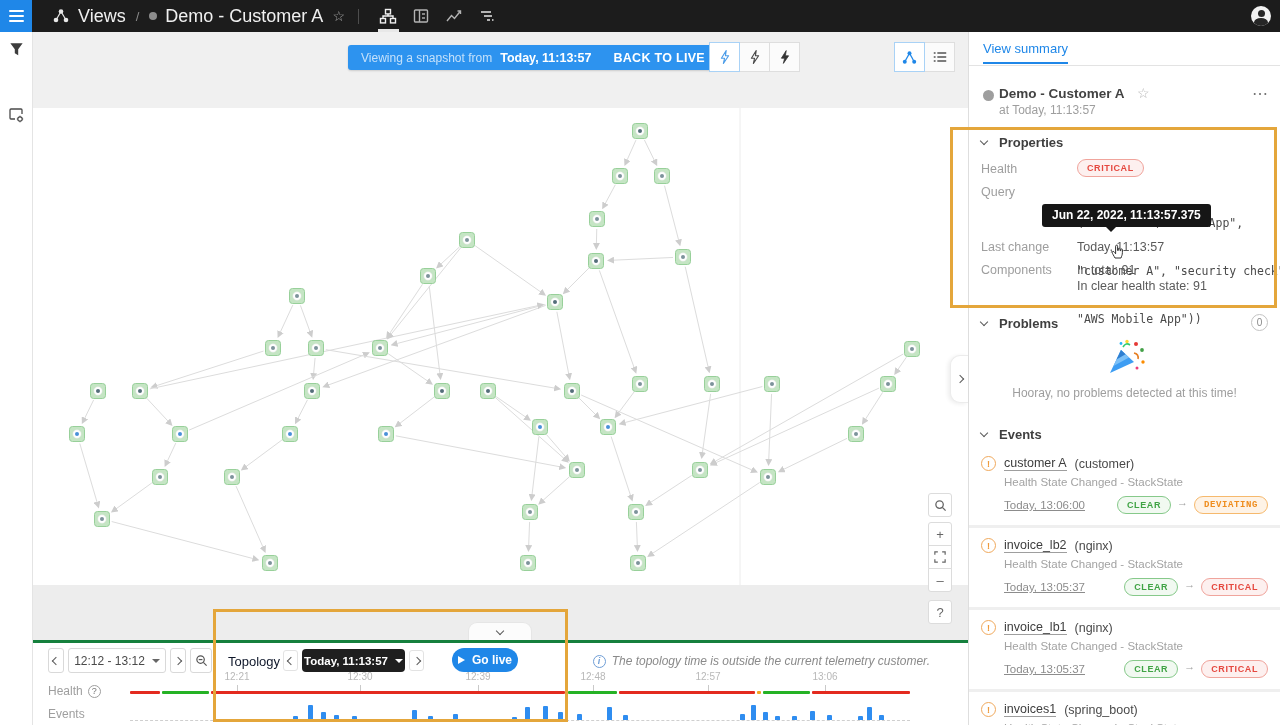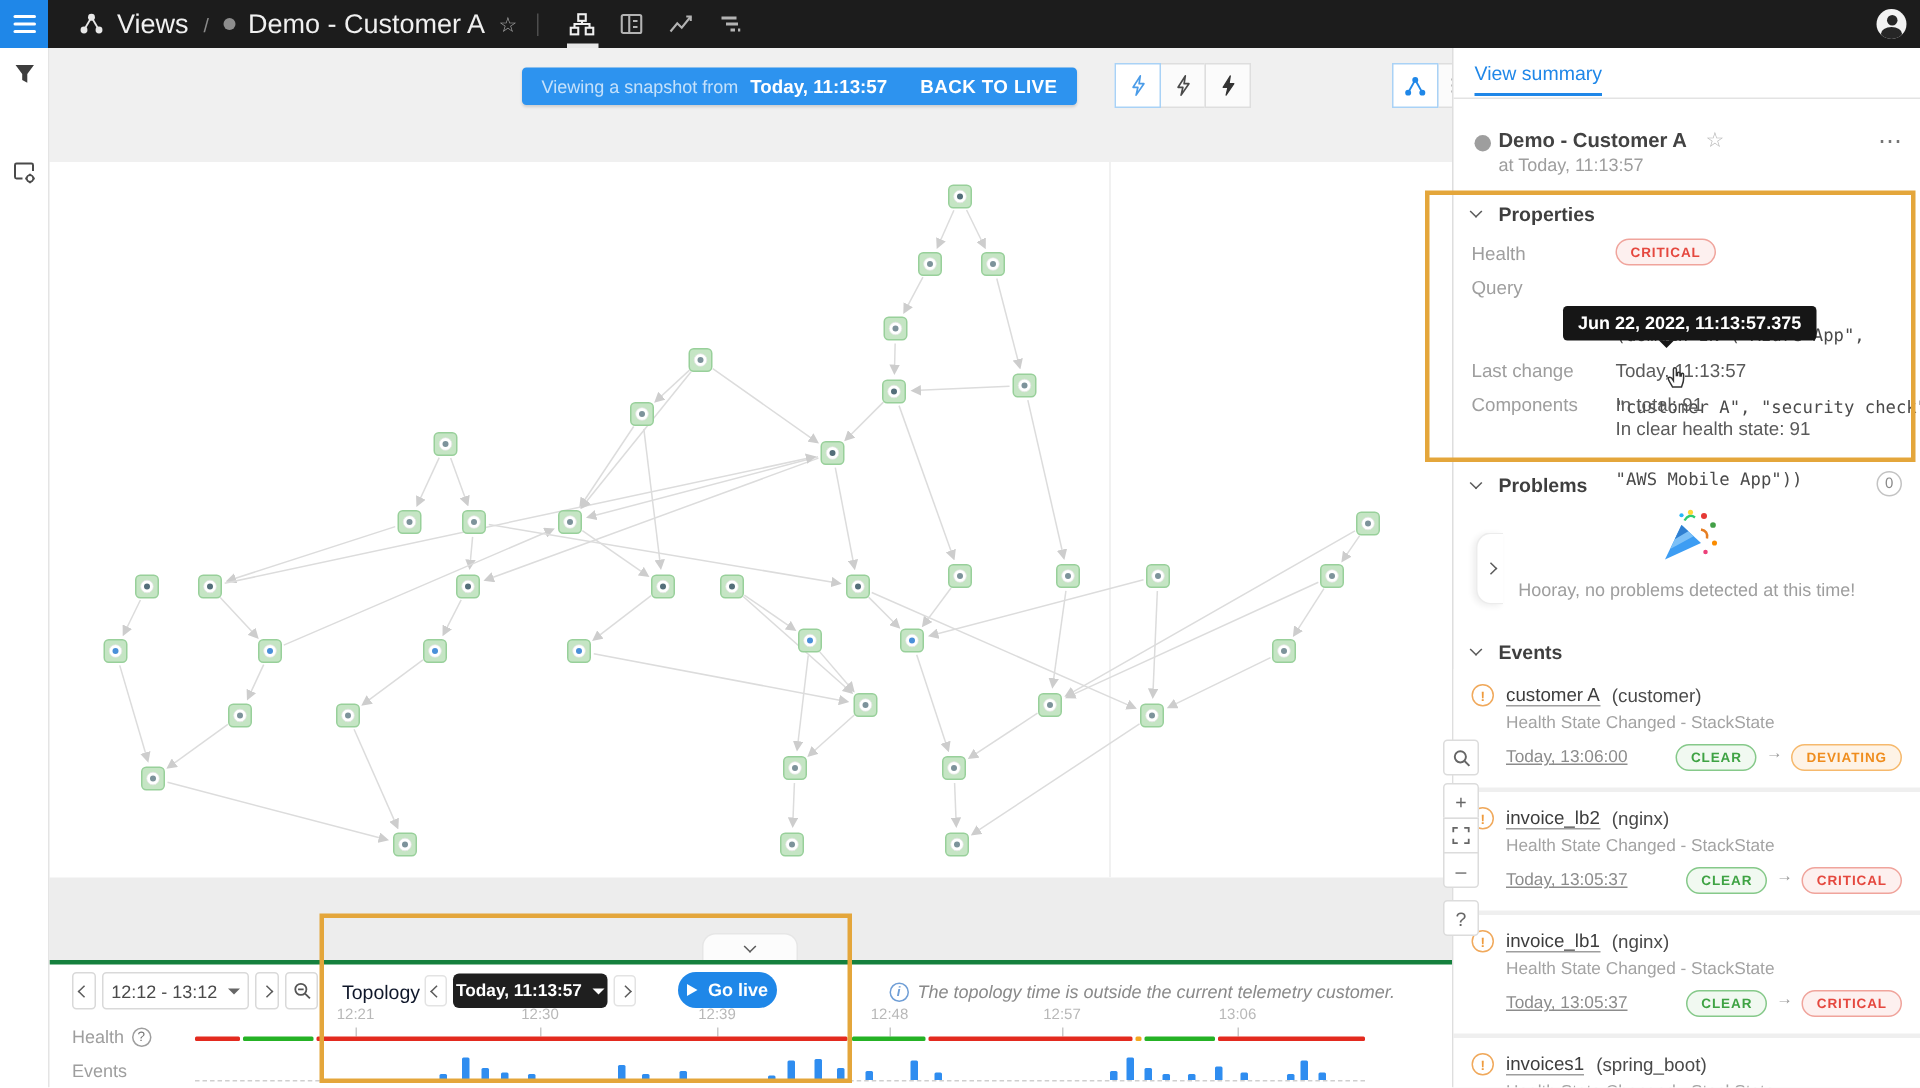--- a/index.html
+++ b/index.html
@@ -18,21 +18,21 @@
   .tb-tool{width:33px;height:32px;display:flex;align-items:center;justify-content:center;position:relative;cursor:pointer;}
   .tb-tool.active:after{content:"";position:absolute;left:6px;right:6px;bottom:0;height:3px;background:#e8e8e8;}
   .avatar{margin-left:auto;margin-right:9px;width:20px;height:20px;border-radius:50%;background:#f2f2f2;position:relative;overflow:hidden;cursor:pointer;}
   .avatar .head{position:absolute;left:6.5px;top:4px;width:7px;height:7px;border-radius:50%;background:#262626;}
   .avatar .body{position:absolute;left:3px;top:12px;width:14px;height:9px;border-radius:50%;background:#262626;}
   
   .sidebar{position:absolute;left:0;top:32px;width:32px;bottom:0;background:#fff;border-right:1px solid #e4e4e4;z-index:10;}
   .sb-btn{width:32px;height:34px;display:flex;align-items:center;justify-content:center;cursor:pointer;}
   .sb-btn.second{margin-top:32px;}
   
-  .main{position:absolute;left:32px;top:32px;width:936px;height:562px;background:#fff;padding-left:34px;}
+  .main{position:absolute;left:32px;top:32px;width:936px;height:562px;background:#fff;}
   .main-top{position:absolute;left:0;top:0;right:0;height:76px;background:#f0f0f0;border-bottom:1px solid #e3e3e3;}
   .banner{position:absolute;left:316px;top:13px;height:25px;background:#2d93ef;border-radius:3px;display:flex;align-items:center;padding:0 13px;box-shadow:0 1px 2px rgba(0,0,0,.15);}
   .banner .pre{color:rgba(255,255,255,.72);font-size:12px;}
   .banner .time{color:#fff;font-size:12.5px;font-weight:bold;margin-left:8px;cursor:pointer;}
   .banner .act{color:#fff;font-size:12.5px;font-weight:bold;margin-left:22px;letter-spacing:.3px;cursor:pointer;}
   .tb-group{position:absolute;top:10px;display:flex;}
   .btn-sq{width:29px;height:28px;background:#fbfbfb;border:1px solid #dedede;display:flex;align-items:center;justify-content:center;margin-left:-1px;cursor:pointer;}
   .btn-sq.first{margin-left:0;}
   .btn-sq.on{border-color:#a9d2f6;background:#fff;z-index:2;}
   .graph-area{position:absolute;left:0;top:76px;width:936px;height:477px;background:#fff;}
@@ -74,21 +74,21 @@
   .rp-tab{position:absolute;left:14px;top:9px;font-size:13px;color:#1f87e8;cursor:pointer;}
   .rp-tab:after{content:"";position:absolute;left:0;right:0;bottom:-8px;height:2px;background:#1f87e8;}
   .abs{position:absolute;}
   .sec-head{font-size:13px;color:#3f3f3f;font-weight:bold;display:flex;align-items:center;gap:12px;cursor:pointer;}
   .lbl{font-size:12.5px;color:#9e9e9e;}
   .val{font-size:12.5px;color:#5a5a5a;}
   .mono{font-family:"DejaVu Sans Mono",monospace;font-size:11.5px;color:#4a4a4a;line-height:16px;white-space:pre;}
   .pill{display:inline-flex;align-items:center;border-radius:9px;font-size:9px;font-weight:bold;letter-spacing:.6px;padding:3px 9px;box-sizing:border-box;}
   .pill.critical{background:#fdf0ef;border:1px solid #f0a49c;color:#e5483f;}
   .pill.clear{background:#f1f9f1;border:1px solid #86c98a;color:#3fa344;}
-  .pill.deviating{background:#fef3e6;border:1px solid #f6b96d;color:#ef8d1e;}
+  .pill.deviating{background:#fef3e6;border:1px solid #f6b96d;color:#ef8d1e;font-family:Liberation Mono, monospace;}
   .count-badge{width:17px;height:17px;border-radius:50%;border:1px solid #c3c3c3;color:#8a8a8a;font-size:10px;display:flex;align-items:center;justify-content:center;box-sizing:border-box;}
   .events-list{position:absolute;left:0;right:0;top:414px;bottom:0;background:#efefef;overflow:hidden;}
   .ev-card{background:#fff;margin-bottom:3px;padding:10px 12px 11px 12px;}
   .ev-r1{display:flex;align-items:center;gap:8px;}
   .ev-ic{flex:none;width:15px;height:15px;border-radius:50%;border:1.5px solid #f0a95c;color:#ef9b3d;font-size:9px;font-weight:bold;display:flex;align-items:center;justify-content:center;box-sizing:border-box;}
   .ev-name{font-size:12.5px;color:#3d3d3d;border-bottom:1px solid #9e9e9e;cursor:pointer;}
   .ev-type{font-size:12.5px;color:#4a4a4a;}
   .ev-r2{margin:5px 0 0 23px;font-size:11.5px;color:#a3a3a3;}
   .ev-r3{margin:8px 0 0 23px;display:flex;align-items:center;justify-content:space-between;}
   .ev-time{font-size:11.5px;color:#8c8c8c;text-decoration:underline;cursor:pointer;}

